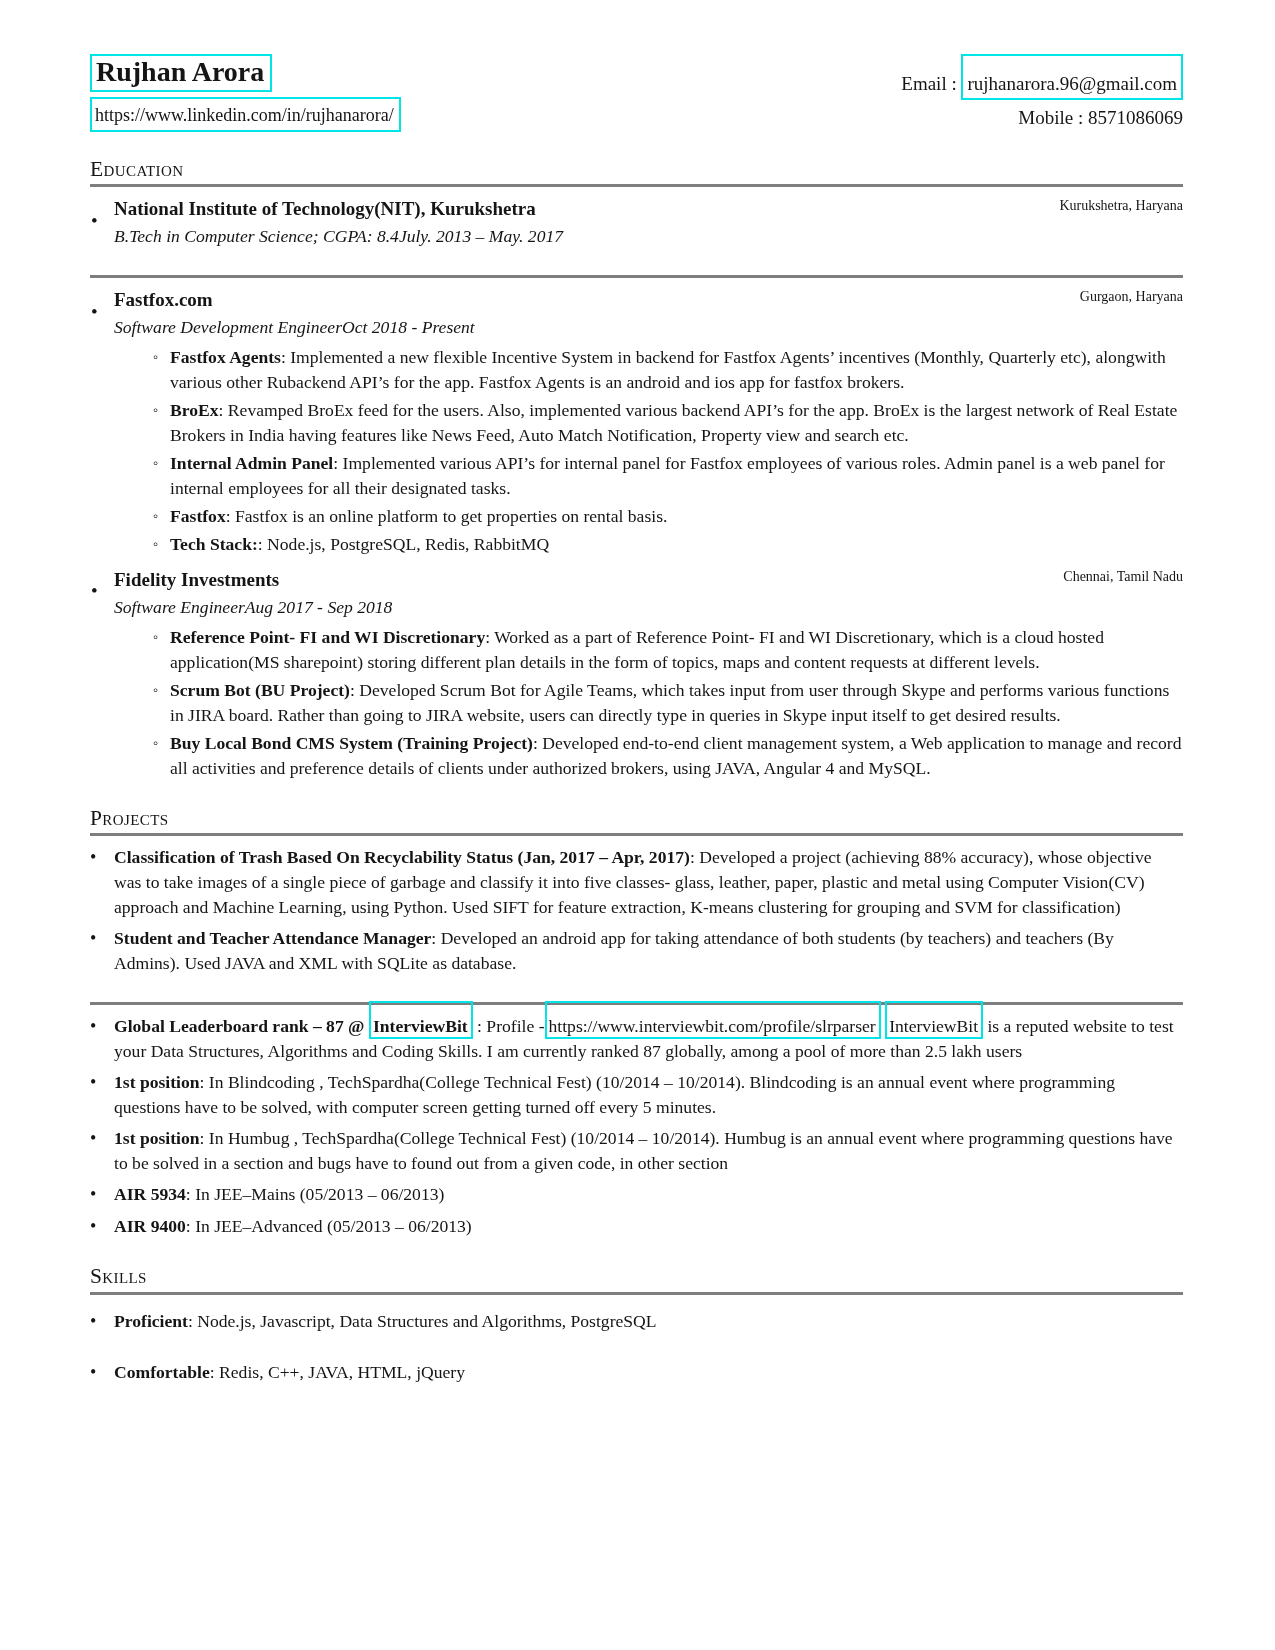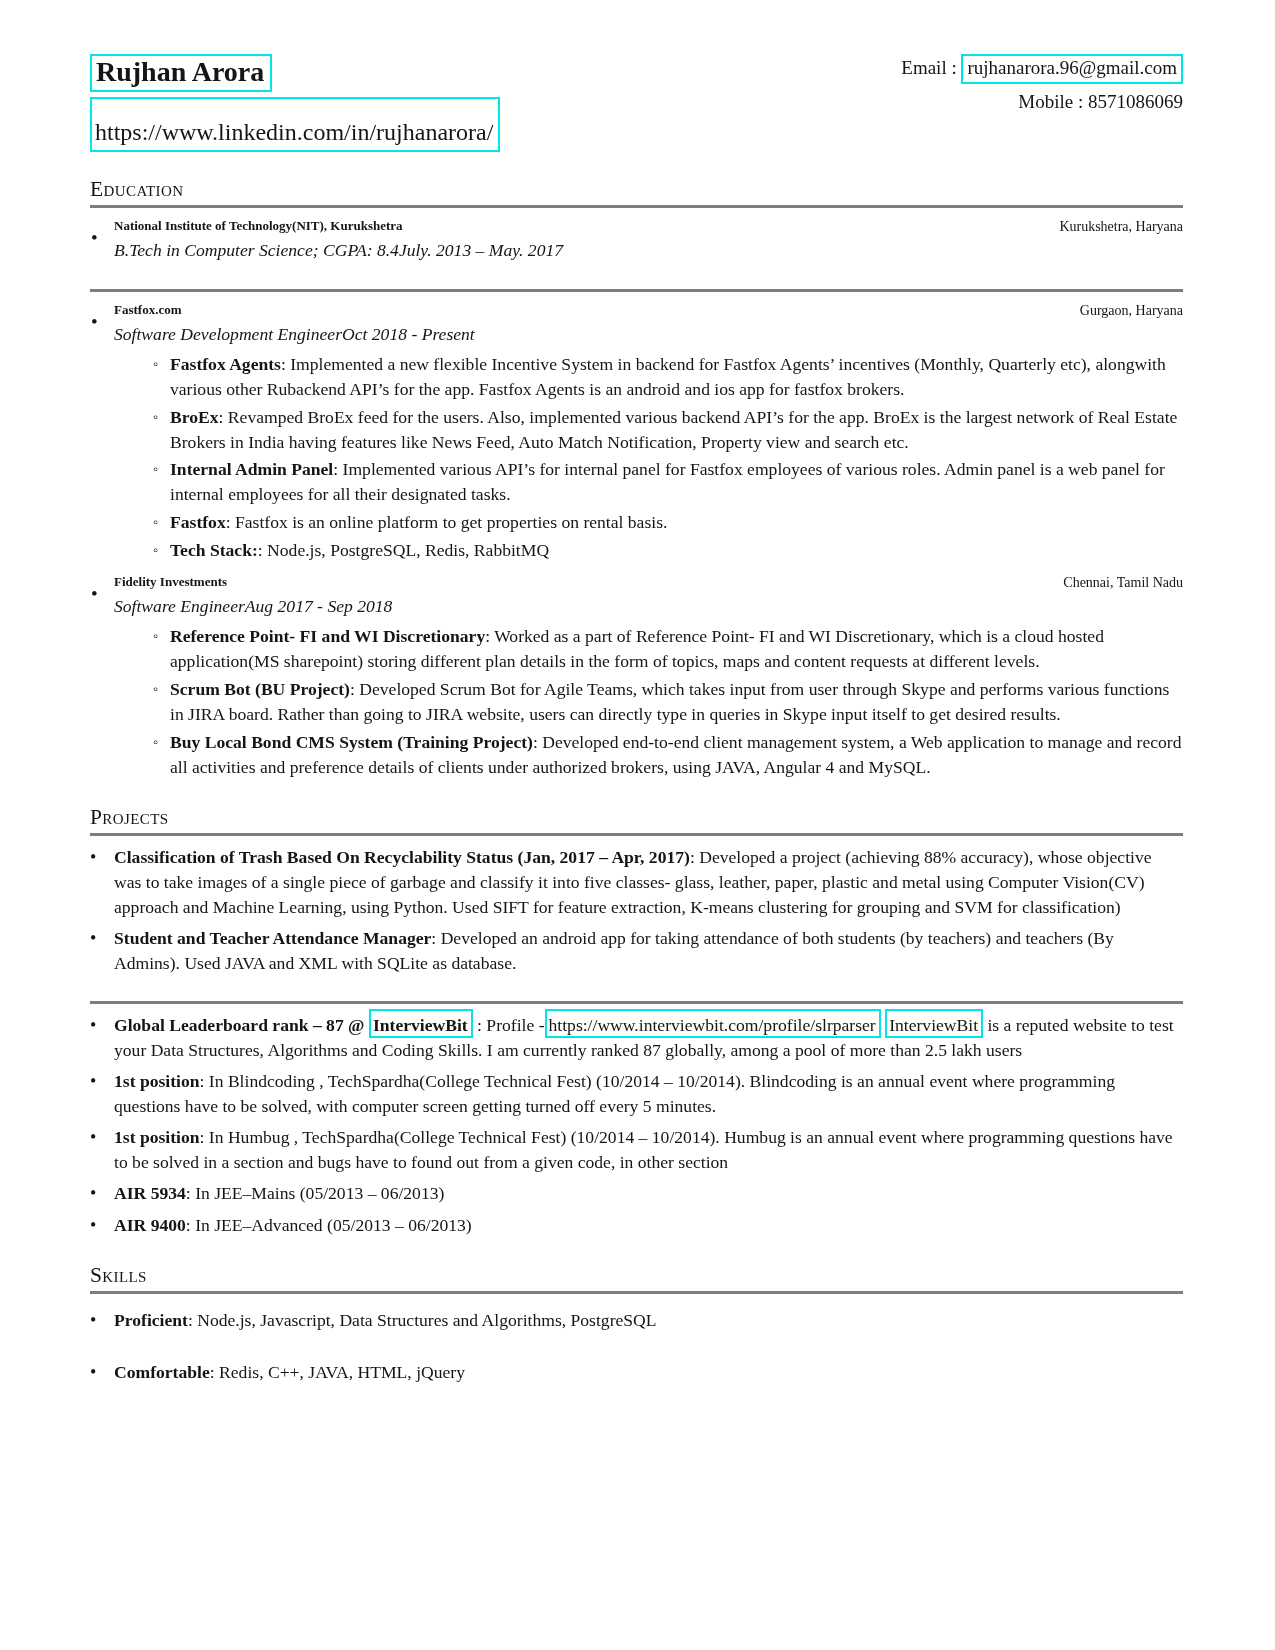--- a/index.html
+++ b/index.html
@@ -8,48 +8,48 @@
     font-family:"Liberation Serif","DejaVu Serif",serif;
     color:#151515;font-size:17.6px;line-height:1.42;
     -webkit-font-smoothing:antialiased;
   }
   .page{box-sizing:border-box;width:1275px;height:1382px;padding:54px 92px 0 90px;}
 
   
   .headrow{display:flex;justify-content:space-between;align-items:flex-start;}
   .name-box{display:inline-block;border:2px solid var(--linkbox,#00e5e5);padding:0 6px 2px 4px;
     font-size:28px;font-weight:bold;line-height:1.15;}
-  .linkedin-box{display:inline-block;border:2px solid var(--linkbox,#00e5e5);padding:16px 5px 1px 3px;
-    font-size:24px;margin-top:5px;}
+  .linkedin-box{display:inline-block;border:2px solid var(--linkbox,#00e5e5);padding:4px 5px 1px 3px;
+    font-size:18px;margin-top:5px;}
   .contact{ text-align:right;font-size:19px;line-height:1.3;}
-  .email-box{display:inline-block;border:2px solid var(--linkbox,#00e5e5);padding:0 4px 1px 4px;}
+  .email-box{display:inline-block;border:2px solid var(--linkbox,#00e5e5);padding:16px 4px 1px 4px;}
   .contact .mobile-line{margin-top:6px;}
   a{color:inherit;text-decoration:none;cursor:pointer;}
 
   
   .sec{margin-top:26px;}
   .sec-h{font-variant:small-caps;font-size:21.5px;letter-spacing:.4px;line-height:1.1;}
   .rule{height:3px;background:var(--rule,#7e7e7e);margin-top:3px;margin-bottom:9px;}
 
   
   .entry{position:relative;padding-left:24px;margin-top:6px;}
   .entry .marker{position:absolute;left:1px;top:50%;transform:translateY(-54%);font-size:19px;}
   .erow{display:flex;justify-content:space-between;}
-  .etitle{font-weight:bold;font-size:13px;}
+  .etitle{font-weight:bold;font-size:19px;}
   .eloc{font-size:14px;}
   .erow2{font-style:italic;font-size:17.6px;display:flex;justify-content:flex-start;margin-top:1px;}
 
   
   .li{display:flex;margin-top:3px;}
   .li .mk1{flex:0 0 24px;text-align:left;font-size:18px;}
   .li .mk2{flex:0 0 68px;text-align:right;padding-right:12px;font-size:15px;line-height:1.6;}
   .li .txt{flex:1;}
   .sublist{margin-top:5px;margin-bottom:10px;}
   b{font-weight:bold;}
-  .linkbox{display:inline;border:2px solid var(--linkbox,#00e5e5);padding:4px 3px 1px 2px;}
+  .linkbox{display:inline;border:2px solid var(--linkbox,#00e5e5);padding:13px 3px 1px 2px;}
   .skill-li{margin-top:14px;}
   .skill-li + .skill-li{margin-top:26px;}
   .proj-li{margin-top:6px;}
 </style>
 </head>
 <body>
 
 <div class="page">
 
   <div class="headrow">

